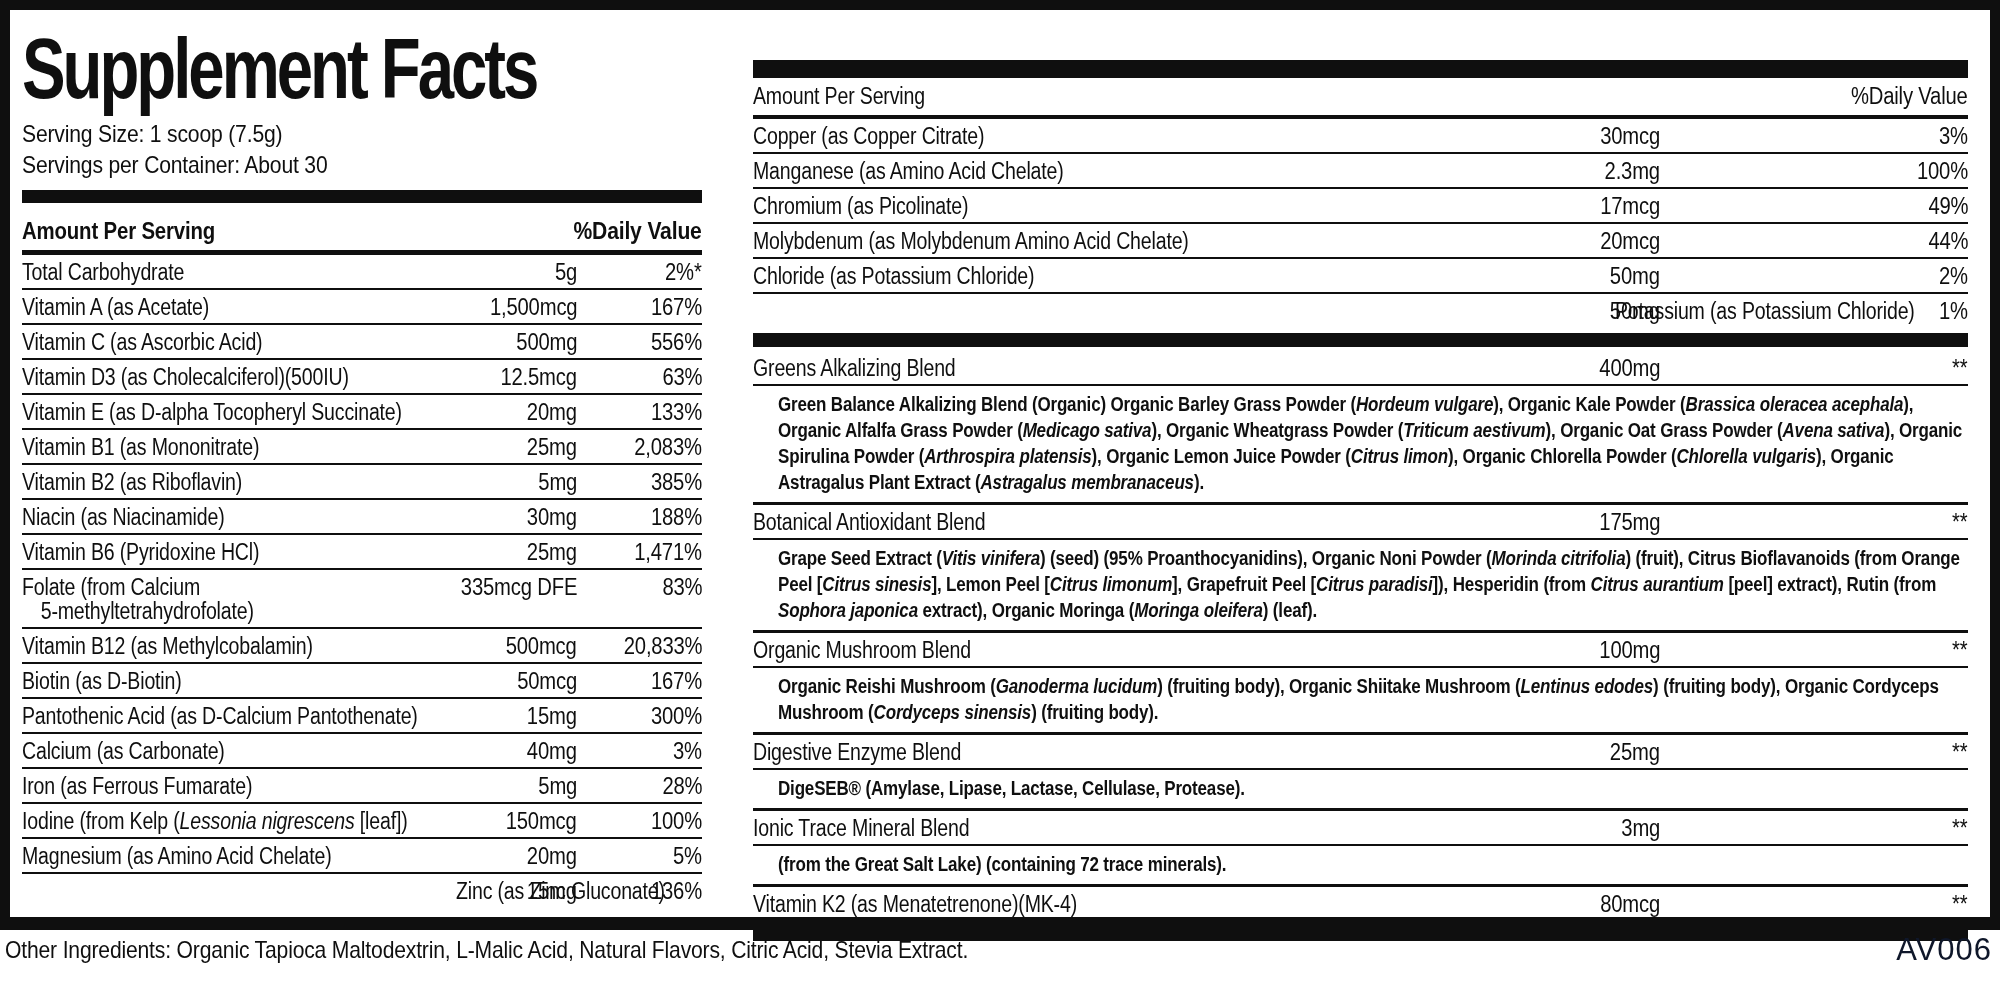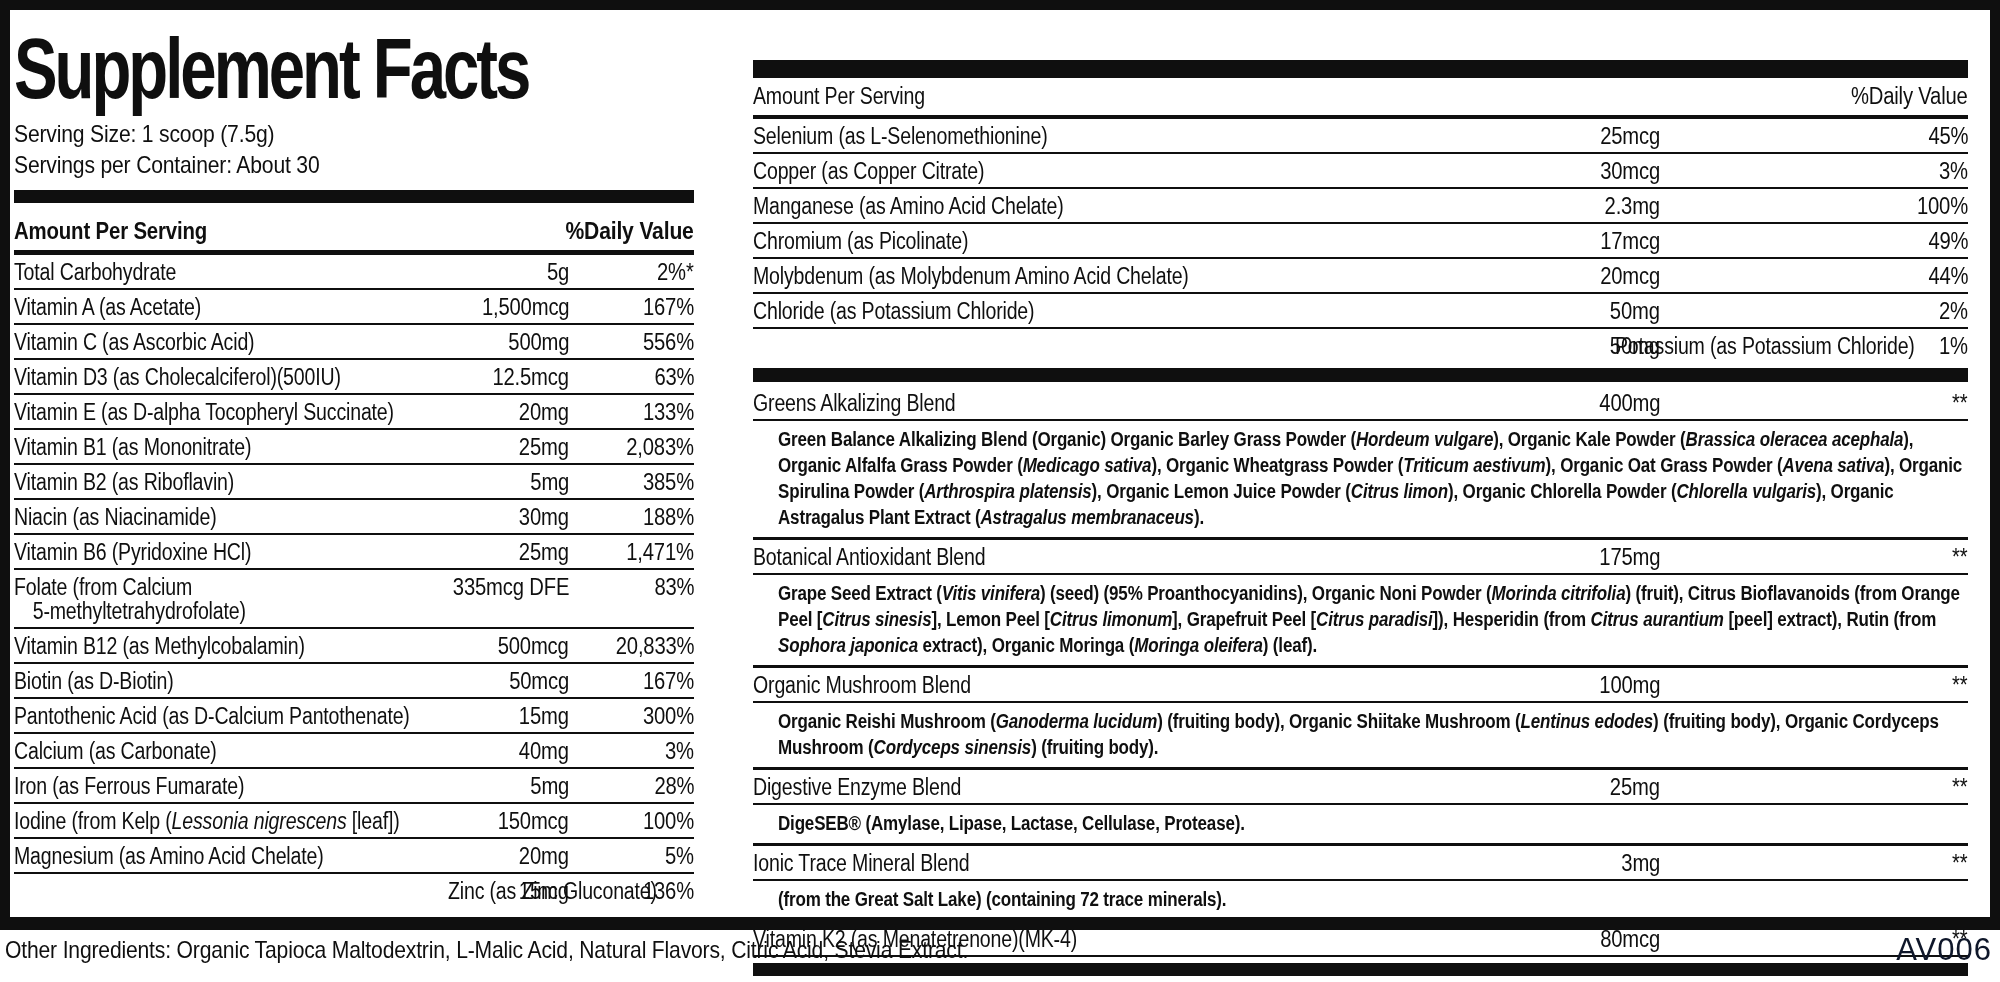--- a/index.html
+++ b/index.html
@@ -6,21 +6,21 @@
   body{
     width:2000px;height:982px;position:relative;background:#ffffff;
     font-family:"Liberation Sans", sans-serif;color:#0f0f0f;
     letter-spacing:-0.2px;overflow:hidden;
   }
   .panel{
     position:absolute;left:0;top:0;width:2000px;height:930px;box-sizing:border-box;
     border:10px solid #0f0f0f;border-bottom-width:13px;background:#fff;
   }
   
-  .col-left{position:absolute;left:14px;top:22px;width:680px;}
+  .col-left{position:absolute;left:22px;top:22px;width:680px;}
   .title{
     font-size:86px;font-weight:bold;letter-spacing:-4px;white-space:nowrap;
     transform:scaleX(0.76);transform-origin:0 0;line-height:92px;height:96px;
   }
   .serv{font-size:24px;line-height:31px;white-space:nowrap;
         transform:scaleX(0.88);transform-origin:0 0;}
   .bar{background:#0f0f0f;}
   .bar13{height:13px;}
   .bar18{height:18px;}
   .bar14{height:14px;}
@@ -98,21 +98,20 @@
     </div>
 </div>
 
 <div class="col-right">
   <div class="bar bar18"></div>
   <div class="rt-head">
     <span class="hname">Amount Per Serving</span>
     <span class="hdv">%Daily Value</span>
   </div>
   <div class="rt">
-      <div class="nrow"><div class="name">Selenium (as L-Selenomethionine)</div><span class="amt">25mcg</span><span class="dvv">45%</span></div>
       <div class="nrow"><div class="name">Copper (as Copper Citrate)</div><span class="amt">30mcg</span><span class="dvv">3%</span></div>
       <div class="nrow"><div class="name">Manganese (as Amino Acid Chelate)</div><span class="amt">2.3mg</span><span class="dvv">100%</span></div>
       <div class="nrow"><div class="name">Chromium (as Picolinate)</div><span class="amt">17mcg</span><span class="dvv">49%</span></div>
       <div class="nrow"><div class="name">Molybdenum (as Molybdenum Amino Acid Chelate)</div><span class="amt">20mcg</span><span class="dvv">44%</span></div>
       <div class="nrow"><div class="name">Chloride (as Potassium Chloride)</div><span class="amt">50mg</span><span class="dvv">2%</span></div>
       <div class="nrow noline"><div class="name">Potassium (as Potassium Chloride)</div><span class="amt">50mg</span><span class="dvv">1%</span></div>
     </div>
   <div class="gap6"></div>
   <div class="bar bar14"></div>
   <div class="gap4"></div>

